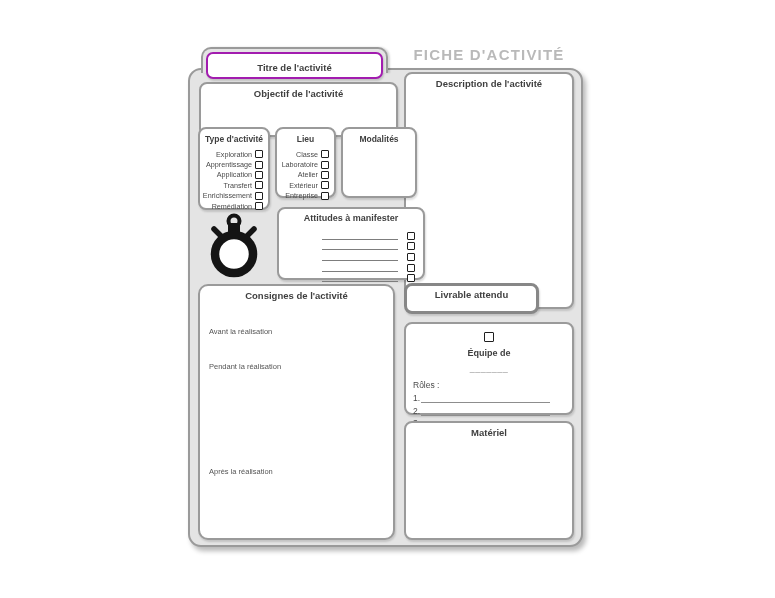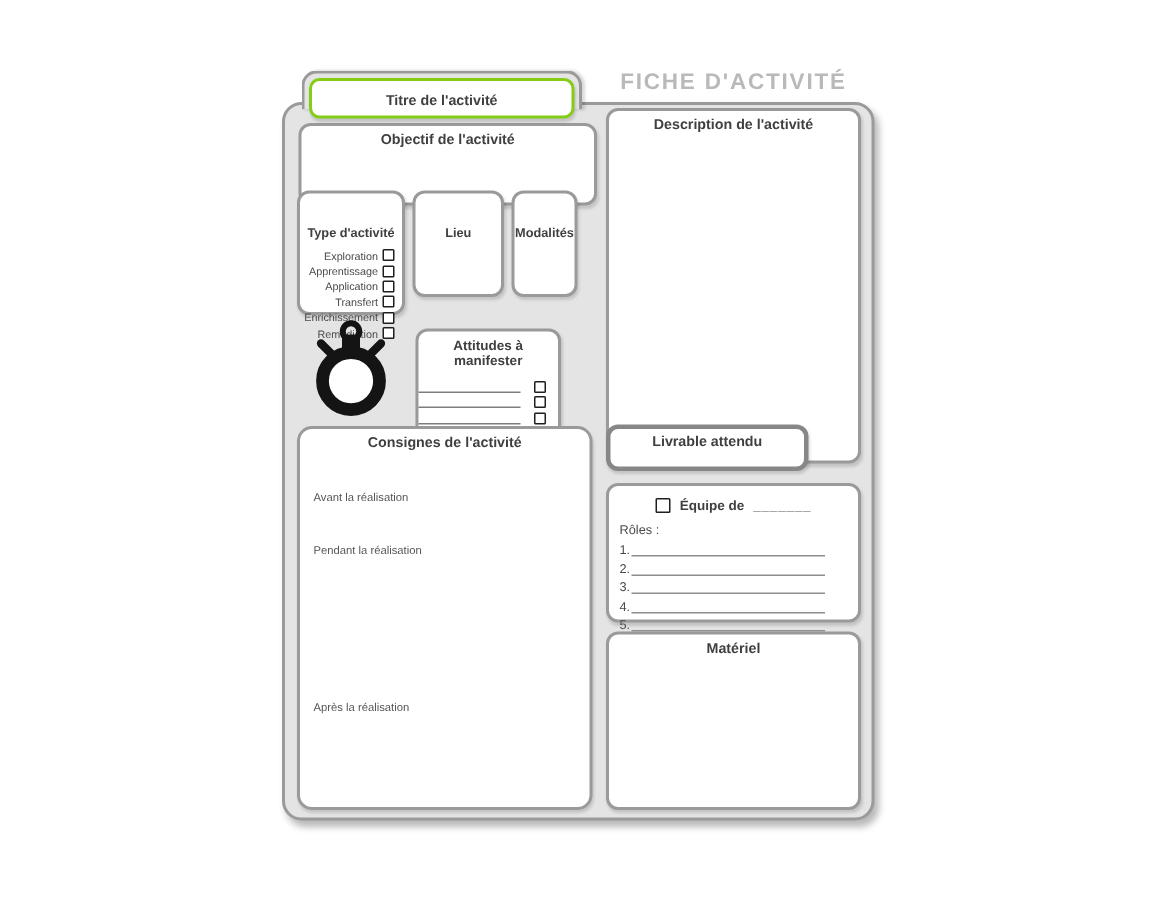--- a/index.html
+++ b/index.html
@@ -20,48 +20,48 @@
 
   
   .tab-outer{
     left:201px;top:47px;width:187px;height:26px;
     background:#e4e4e4;border:2px solid #9a9a9a;border-bottom:none;
     border-radius:10px 10px 0 0;z-index:2;
     box-shadow:2px 0 2px rgba(0,0,0,0.15);
   }
   .tab-white{
     left:206px;top:52px;width:177px;height:27px;
-    background:#ffffff;border:2px solid #84cc16;border-radius:7px;z-index:3;
+    background:#ffffff;border:2px solid #a21caf;border-radius:7px;z-index:3;
     box-shadow:1px 2px 2px rgba(0,0,0,0.15);
     text-align:center;padding-top:3px;
   }
 
   .sheet-heading{
     left:404px;top:46px;width:170px;text-align:center;
     font-size:15px;font-weight:bold;color:#b9b9b9;letter-spacing:1.2px;
     z-index:2;
   }
 
   .box{
     background:#ffffff;border:2px solid #9a9a9a;border-radius:8px;
     box-shadow:1px 2px 2px rgba(0,0,0,0.14);z-index:2;
   }
   .box-title{
     text-align:center;font-weight:bold;color:#3f3f3f;font-size:9.5px;
     padding-top:4px;
   }
-  .small-title{font-size:8.5px;padding-top:21px;}
+  .small-title{font-size:8.5px;padding-top:5px;}
 
   
   .description-box{left:404px;top:72px;width:170px;height:237px;}
   .objective-box{left:199px;top:82px;width:199px;height:55px;}
   .type-box{left:198px;top:127px;width:72px;height:83px;}
   .lieu-box{left:275px;top:127px;width:61px;height:71px;}
-  .modalites-box{left:341px;top:127px;width:44px;height:71px;}
-  .attitudes-box{left:277px;top:207px;width:97px;height:73px;margin-top:12px;}
+  .modalites-box{left:341px;top:127px;width:76px;height:71px;}
+  .attitudes-box{left:277px;top:207px;width:148px;height:73px;}
   .consignes-box{left:198px;top:284px;width:197px;height:256px;border-radius:10px;}
   .livrable-box{left:404px;top:283px;width:135px;height:31px;border:3px solid #878787;}
   .equipe-box{left:404px;top:322px;width:170px;height:93px;}
   .materiel-box{left:404px;top:421px;width:170px;height:119px;}
 
   
   .check-list{margin-top:5px;}
   .check-row{
     display:flex;justify-content:flex-end;align-items:center;
     gap:3px;padding-right:5px;height:10.4px;
@@ -82,21 +82,21 @@
   .att-row .checkbox{margin-bottom:0;}
 
   
   .section-label{
     position:absolute;left:9px;font-size:7.5px;color:#555555;
   }
 
   
   .team-row{
     display:flex;justify-content:center;align-items:center;gap:6px;
-    margin-top:8px;font-size:9px;font-weight:bold;color:#3f3f3f;
+    margin-top:8px;font-size:9px;font-weight:bold;color:#3f3f3f;flex-direction:column;
   }
   .team-row .checkbox{width:8px;height:8px;}
   .team-blank{font-weight:bold;letter-spacing:0.5px;color:#555;}
   .roles-label{font-size:8.5px;color:#4a4a4a;margin:6px 0 1px 7px;}
   .role-row{
     display:flex;align-items:flex-end;
     margin:0 22px 0 7px;height:12.4px;
     font-size:8.5px;color:#4a4a4a;
   }
   .role-line{flex:1;border-bottom:1px solid #8d8d8d;height:9px;margin-left:1px;}
@@ -148,20 +148,42 @@
       </div>
     <div class="check-row">
         <span>Remédiation</span>
         <span class="checkbox"></span>
       </div>
   </div>
 </div>
 
 <div class="abs box lieu-box">
   <div class="box-title small-title">Lieu</div>
+  <div class="check-list">
+    <div class="check-row">
+        <span>Classe</span>
+        <span class="checkbox"></span>
+      </div>
+    <div class="check-row">
+        <span>Laboratoire</span>
+        <span class="checkbox"></span>
+      </div>
+    <div class="check-row">
+        <span>Atelier</span>
+        <span class="checkbox"></span>
+      </div>
+    <div class="check-row">
+        <span>Extérieur</span>
+        <span class="checkbox"></span>
+      </div>
+    <div class="check-row">
+        <span>Entreprise</span>
+        <span class="checkbox"></span>
+      </div>
+  </div>
 </div>
 
 <div class="abs box modalites-box">
   <div class="box-title small-title">Modalités</div>
 </div>
 
 <div class="abs stopwatch">
   <svg width="56" height="66" viewBox="0 0 56 66" xmlns="http://www.w3.org/2000/svg">
     <circle cx="28" cy="9" r="5.5" fill="none" stroke="#141414" stroke-width="4"></circle>
     <rect x="22" y="11" width="12" height="9" fill="#141414"></rect>

